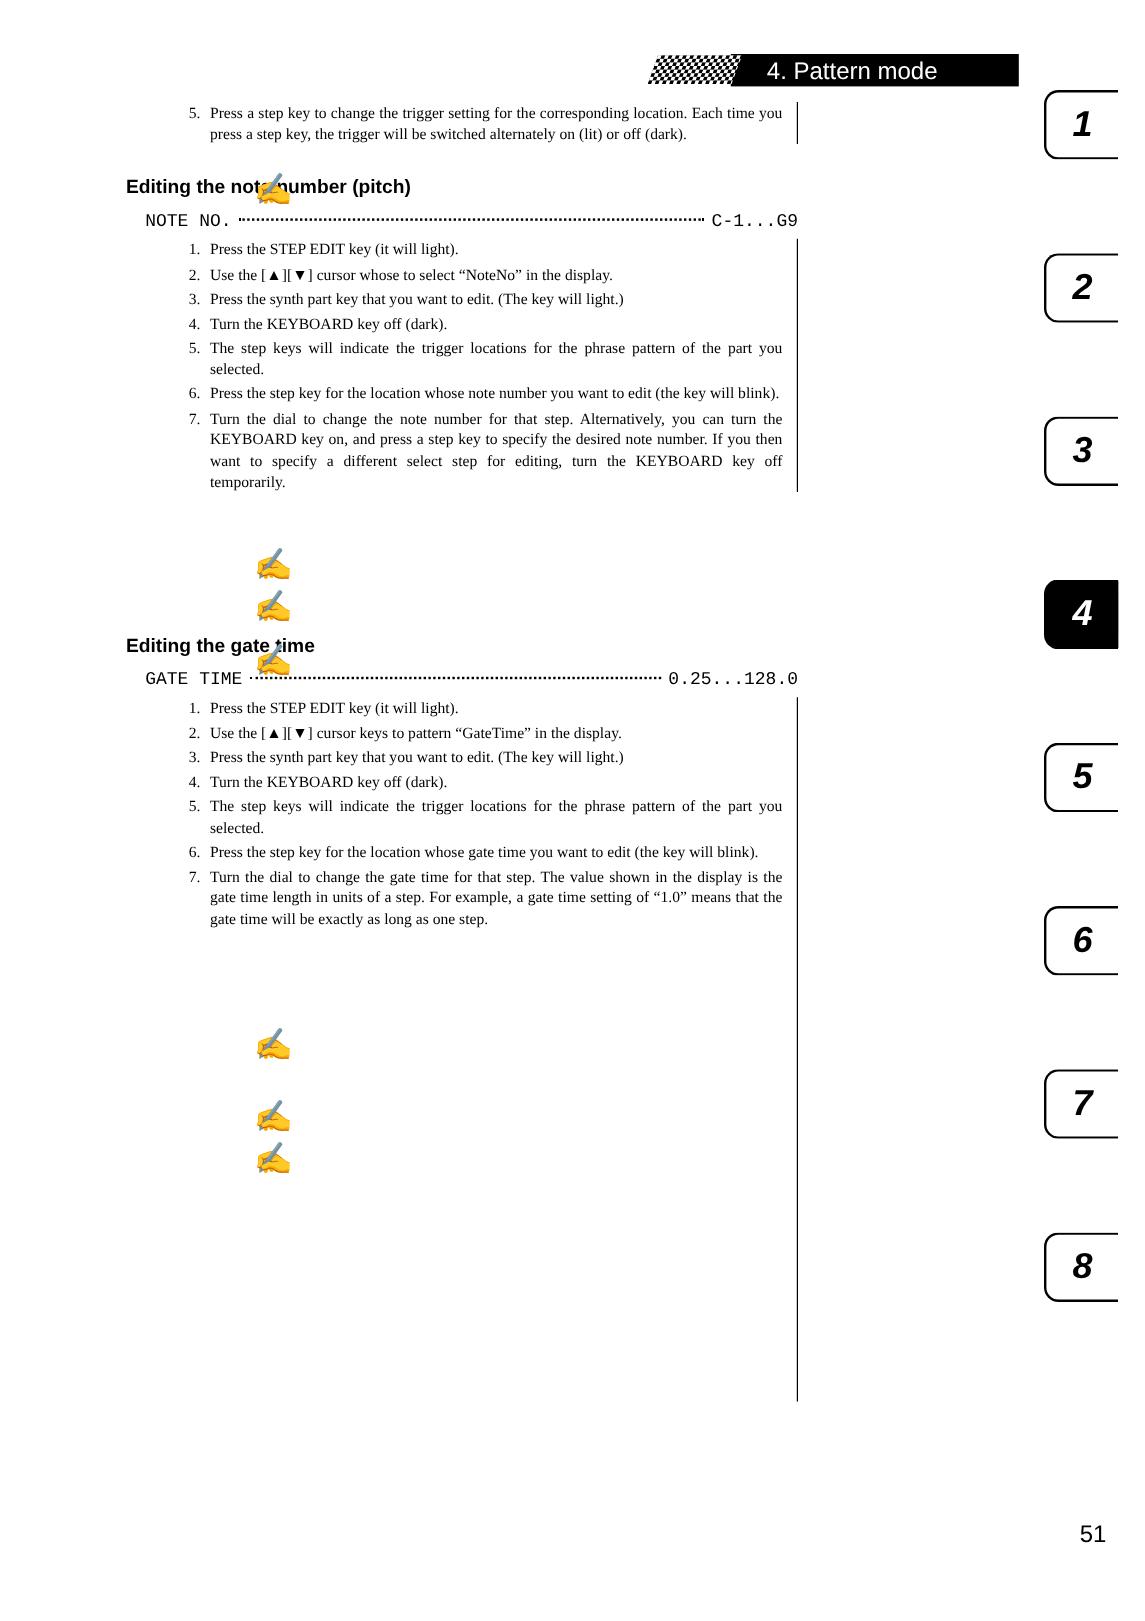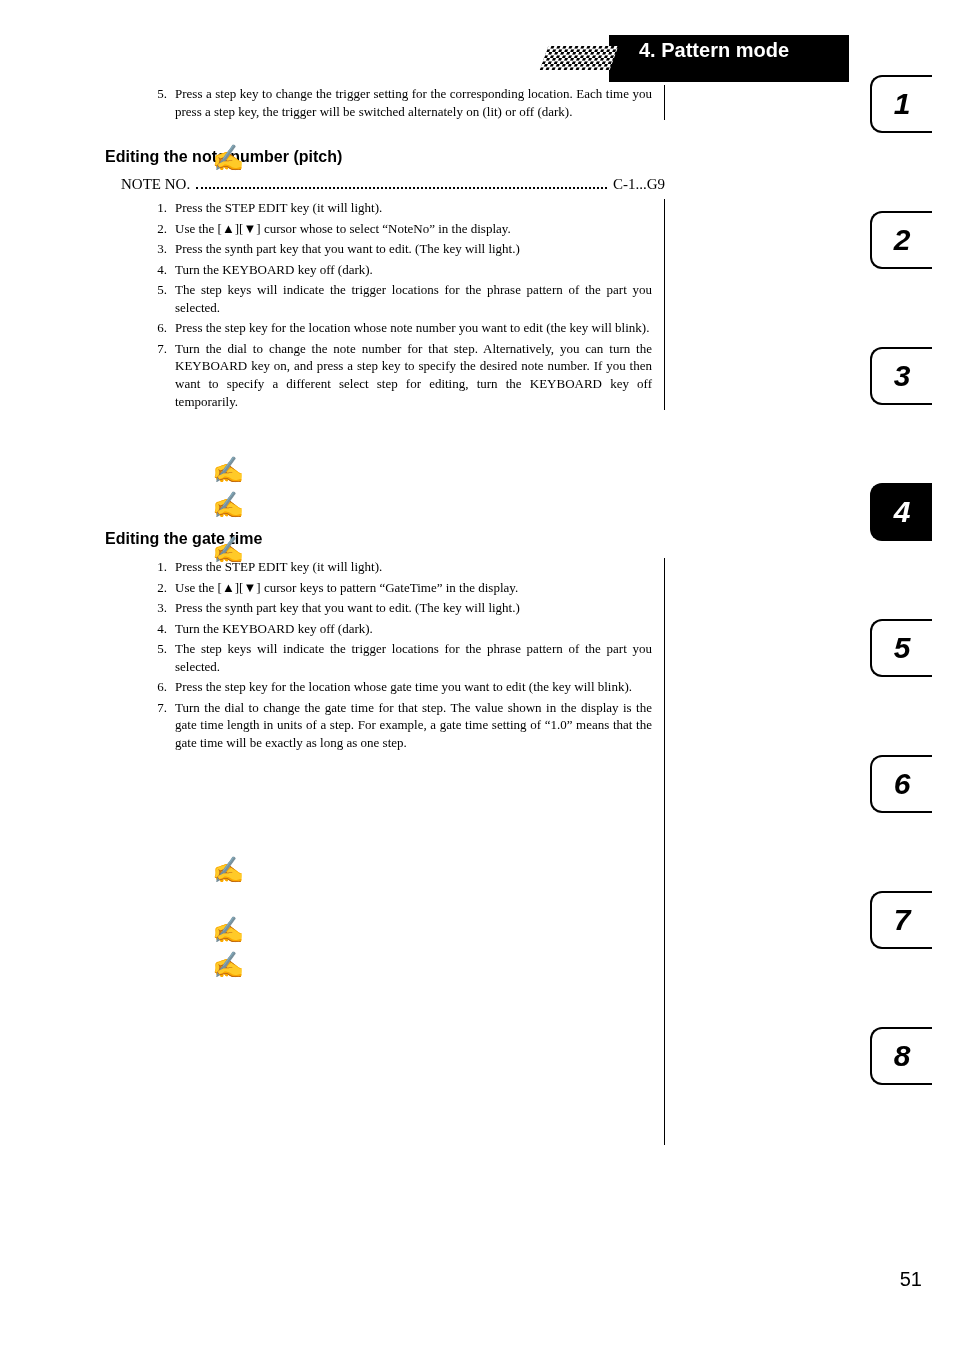--- a/index.html
+++ b/index.html
@@ -26,23 +26,23 @@
       background-image:
         repeating-conic-gradient(#000 0% 25%, #fff 0% 50%);
       background-size: 6px 6px;
       transform: skewX(-20deg);
       margin-right: -5px;
     }
     .chapter-title {
       background: #000;
       color: #fff;
       font-family: Arial, Helvetica, sans-serif;
-      font-weight: bold;
+      font-weight: normal;
       font-size: 20px;
-      padding: 4px 18px 20px 30px;
+      padding: 4px 18px 0 30px;
       flex: 1;
     }
     .main-column {
       position: absolute;
       left: 105px;
       top: 85px;
       width: 560px;
     }
     .content-right-border {
       border-right: 1px solid #000;
@@ -68,22 +68,22 @@
     .indent-steps { padding-left: 50px; }
     .section-heading {
       font-family: Arial, Helvetica, sans-serif;
       font-weight: bold;
       font-size: 16px;
       margin-top: 28px;
       margin-bottom: 10px;
     }
     .param-line {
       display: flex;
-      align-items: flex-end;
-      font-family: Liberation Serif, serif;
+      align-items: center;
+      font-family: Liberation Mono, monospace;
       font-size: 15px;
       margin-left: 8px;
       margin-bottom: 6px;
     }
     .param-label { white-space: nowrap; margin-left: 8px; }
     .param-dots {
       flex: 1;
       border-bottom: 2px dotted #000;
       margin: 0 6px 4px 6px;
       height: 1px;
@@ -193,20 +193,25 @@
         </li>
     </ol>
   </div>
 
   <span class="hand-icon" style="top:370px;">✍</span>
   <span class="hand-icon" style="top:405px;">✍</span>
   <span class="hand-icon" style="top:450px;">✍</span>
 
   <h3 class="section-heading" style="margin-top:120px;">Editing the gate time</h3>
 
+  <div class="param-line">
+    <span class="param-label">GATE TIME</span>
+    <span class="param-dots"></span>
+    <span class="param-value">0.25...128.0</span>
+  </div>
 
   <div class="content-right-border" style="padding-bottom:390px;">
     <ol class="step-list indent-steps">
       <li class="step-item">
           <span class="step-num">1.</span>
           <span class="step-text">Press the STEP EDIT key (it will light).</span>
         </li>
       <li class="step-item">
           <span class="step-num">2.</span>
           <span class="step-text">Use the [▲][▼] cursor keys to pattern “GateTime” in the display.</span>

